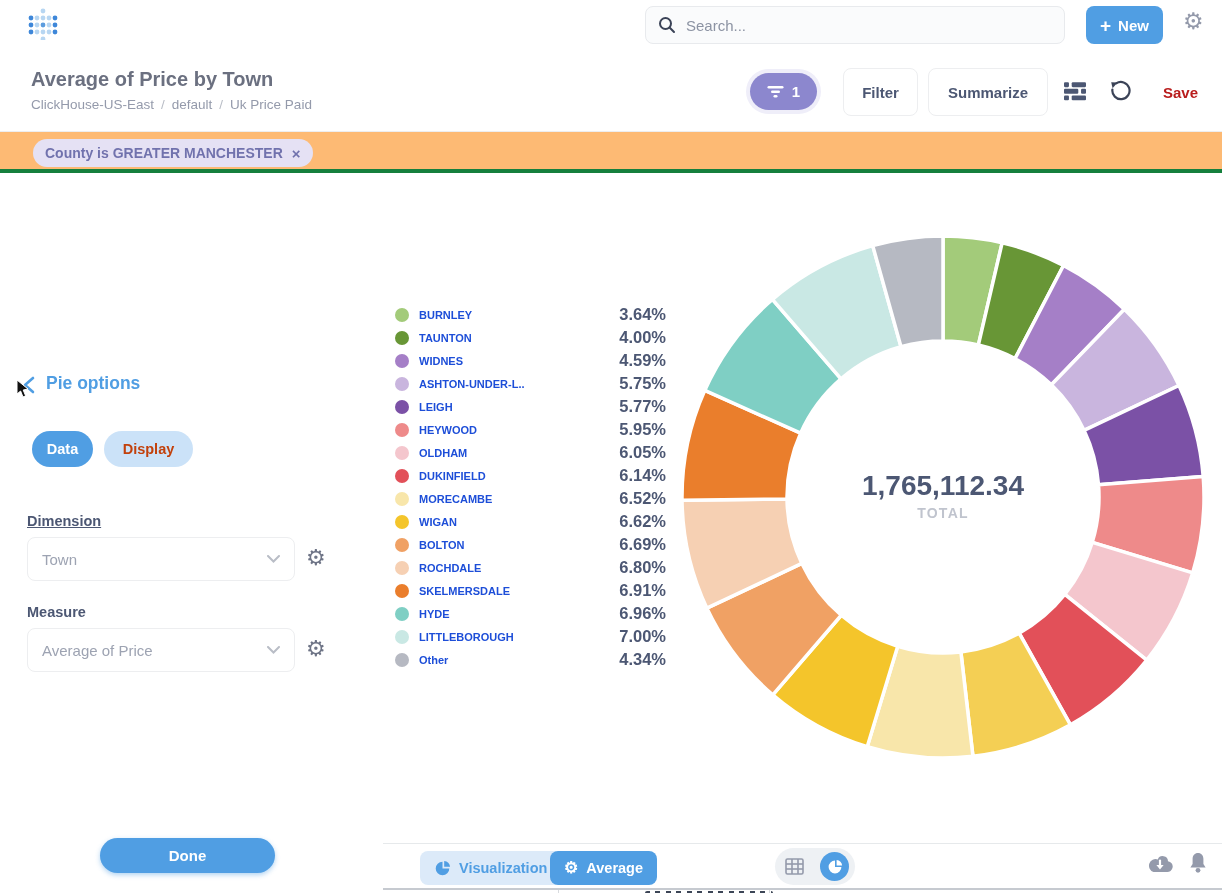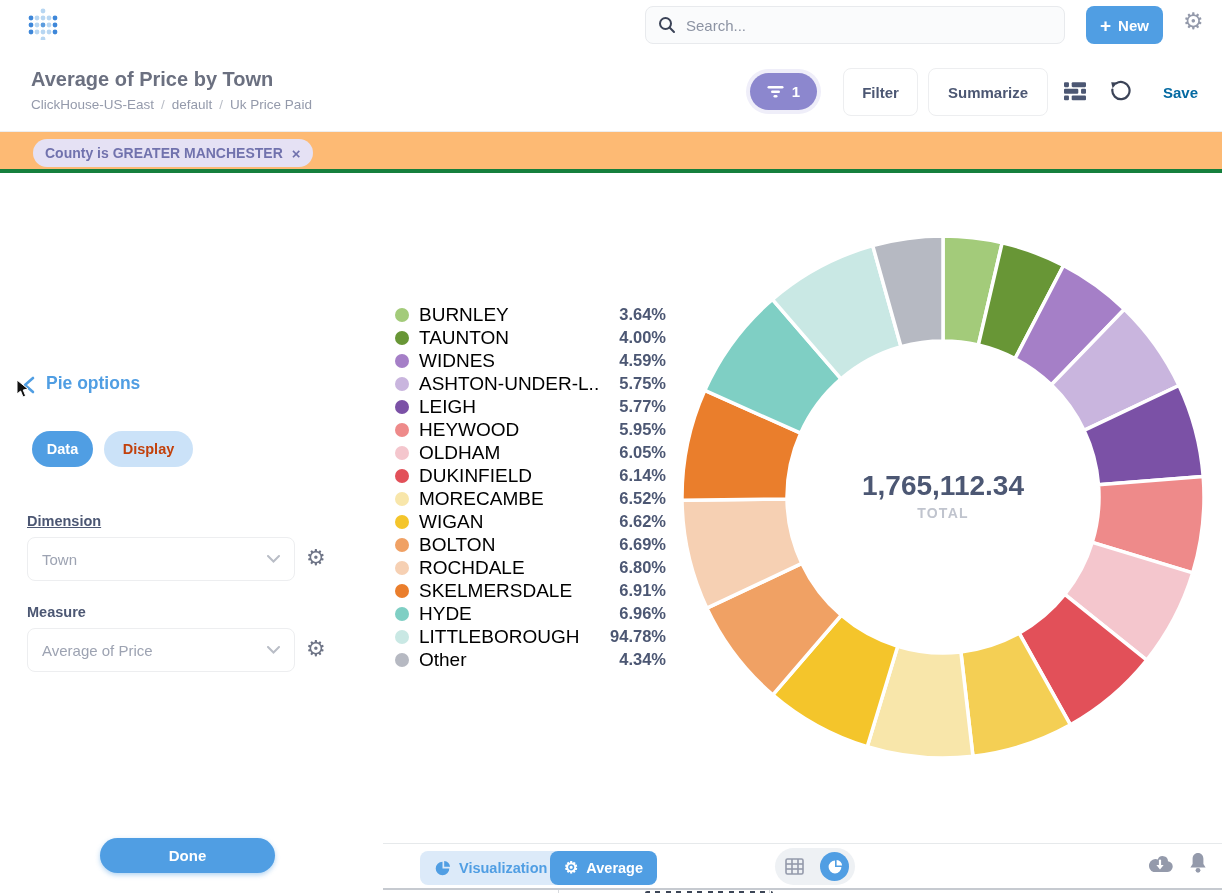--- a/index.html
+++ b/index.html
@@ -28,21 +28,21 @@
   .breadcrumb .sep { margin:0 7px; color:#B9BDC6; }
 
   .fcount-pill { position:absolute; left:750px; top:73px; width:67px; height:37px; border-radius:19px;
     background:#8C87CE; color:#fff; display:flex; align-items:center; justify-content:center; gap:8px;
     font-size:15px; font-weight:700; cursor:pointer; box-shadow:0 0 0 4px #EFEEF9; }
   .tb-btn { position:absolute; top:68px; height:48px; background:#fff; border:1px solid #EDEEF0;
     border-radius:8px; font-family:inherit; font-size:15px; font-weight:700; color:#4C5773; cursor:pointer; }
   .tb-filter { left:843px; width:75px; }
   .tb-summarize { left:928px; width:120px; }
   .tb-icon { position:absolute; top:80px; cursor:pointer; line-height:1; }
-  .save-link { position:absolute; left:1163px; top:84px; font-size:15px; font-weight:700; color:#0369a1; cursor:pointer; }
+  .save-link { position:absolute; left:1163px; top:84px; font-size:15px; font-weight:700; color:#b91c1c; cursor:pointer; }
   .hdr-border { position:absolute; left:0; top:131px; width:1222px; height:1px; background:#EDEEF0; }
 
   
   .pill-row { position:absolute; left:0; top:132px; width:1222px; height:41px; background:#fdba74; border-bottom:4px solid #15803d; }
   .filter-pill { position:absolute; left:33px; top:7px; height:28px; border-radius:14px; background:#E5E1F4;
     color:#7172AD; font-size:14px; font-weight:700; display:flex; align-items:center; padding:0 12px; gap:9px; cursor:pointer; }
   .filter-pill .x { font-size:15px; font-weight:700; cursor:pointer; }
 
   
   .sidebar { position:absolute; left:0; top:173px; width:435px; height:720px; background:#fff; border-right:1px solid #E6E9EB; }
@@ -60,21 +60,21 @@
   .side-gear { position:absolute; left:306px; font-size:22px; color:#6E7486; cursor:pointer; line-height:1; }
   .done-btn { position:absolute; left:100px; top:665px; width:175px; height:35px; background:#509EE3; border:none;
     border-radius:18px; color:#fff; font-family:inherit; font-size:15px; font-weight:700; cursor:pointer;
     box-shadow:0 2px 5px rgba(80,158,227,.45); }
 
   
   .main { position:absolute; left:383px; top:173px; width:839px; height:720px; background:#fff; }
   .legend { position:absolute; left:12px; top:130px; width:271px; }
   .legend-row { display:flex; align-items:center; height:23px; cursor:pointer; }
   .legend-dot { width:14px; height:14px; border-radius:50%; flex:0 0 auto; margin-right:10px; }
-  .legend-label { font-size:19px; font-weight:400; color:#000000; white-space:nowrap; overflow:hidden; flex:1; }
+  .legend-label { font-size:11px; font-weight:700; color:#1d4ed8; white-space:nowrap; overflow:hidden; flex:1; }
   .legend-pct { font-size:16.5px; font-weight:700; color:#4C5773; margin-left:8px; }
   .pie-wrap { position:absolute; left:295px; top:59px; width:530px; height:530px; }
   .pie-center { position:absolute; left:410px; top:297px; width:300px; text-align:center; pointer-events:none; }
   .pie-total { font-size:28px; font-weight:700; color:#4C5773; }
   .pie-total-label { font-size:14px; font-weight:700; color:#C0C4CE; letter-spacing:.09em; margin-top:3px; }
 
   
   .bottombar { position:absolute; left:0; top:670px; width:839px; height:45px; background:#fff; border-top:1px solid #E6E9EB; }
   .viz-btn { position:absolute; left:37px; top:7px; height:34px; padding:0 14px; background:#DCEAF9; border:none;
     border-radius:8px; color:#509EE3; font-family:inherit; font-size:14.5px; font-weight:700;
@@ -283,21 +283,21 @@
           <span class="legend-pct">6.91%</span>
         </div>
         <div class="legend-row">
           <span class="legend-dot" style="background: rgb(127, 207, 196);"></span>
           <span class="legend-label">HYDE</span>
           <span class="legend-pct">6.96%</span>
         </div>
         <div class="legend-row">
           <span class="legend-dot" style="background: rgb(201, 232, 228);"></span>
           <span class="legend-label">LITTLEBOROUGH</span>
-          <span class="legend-pct">94.78%</span>
+          <span class="legend-pct">7.00%</span>
         </div>
         <div class="legend-row">
           <span class="legend-dot" style="background: rgb(182, 185, 194);"></span>
           <span class="legend-label">Other</span>
           <span class="legend-pct">4.34%</span>
         </div>
       </div>
 
     <svg class="pie-wrap" viewBox="0 0 530 530">
         <path d="M 265 4 A 261 261 0 0 1 324.16211273088834 10.793697133179535 L 300.3612627816804 113.06060058534868 A 156 156 0 0 0 265 109 Z" fill="#A3CB7A" stroke="#fff" stroke-width="3.5" stroke-linejoin="round"></path>

